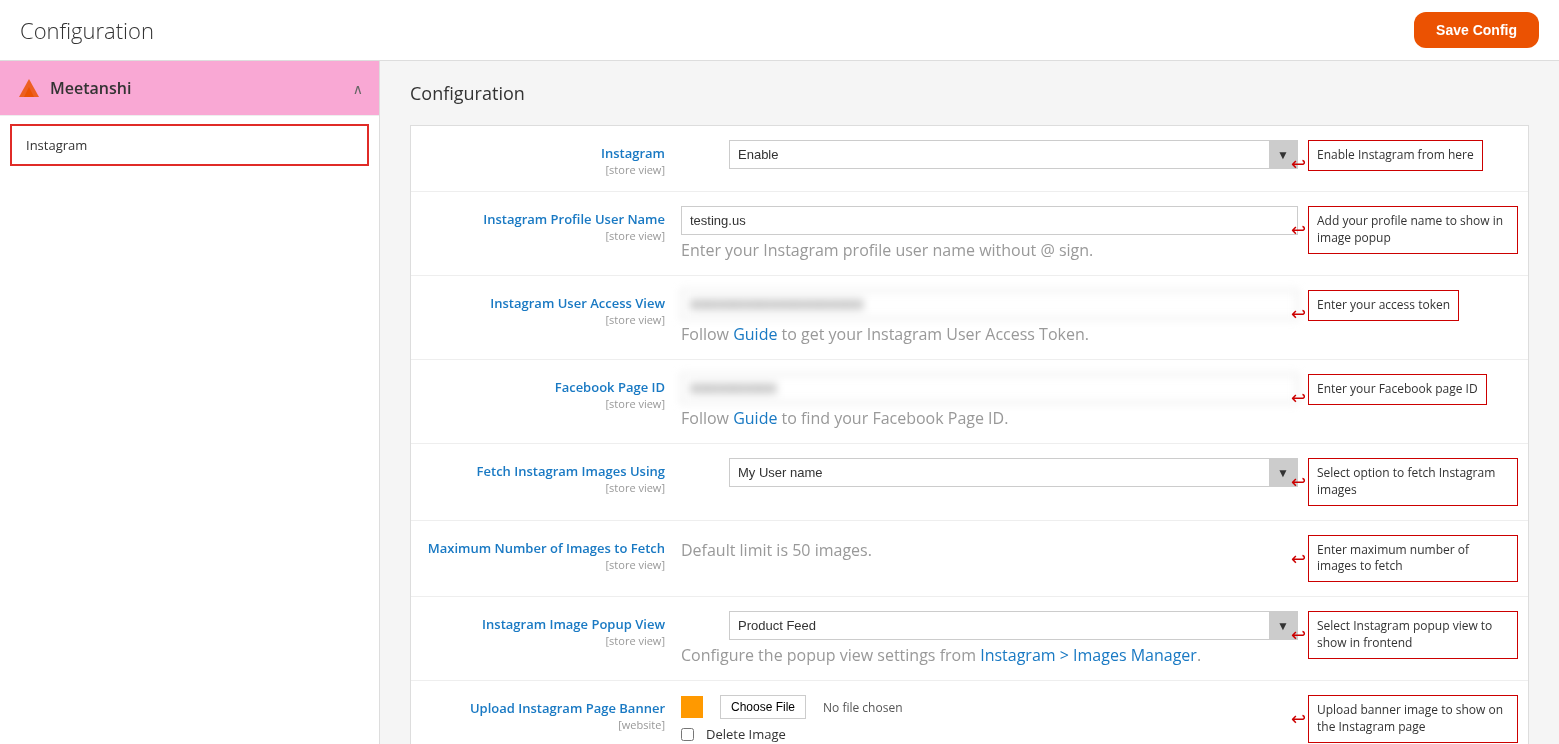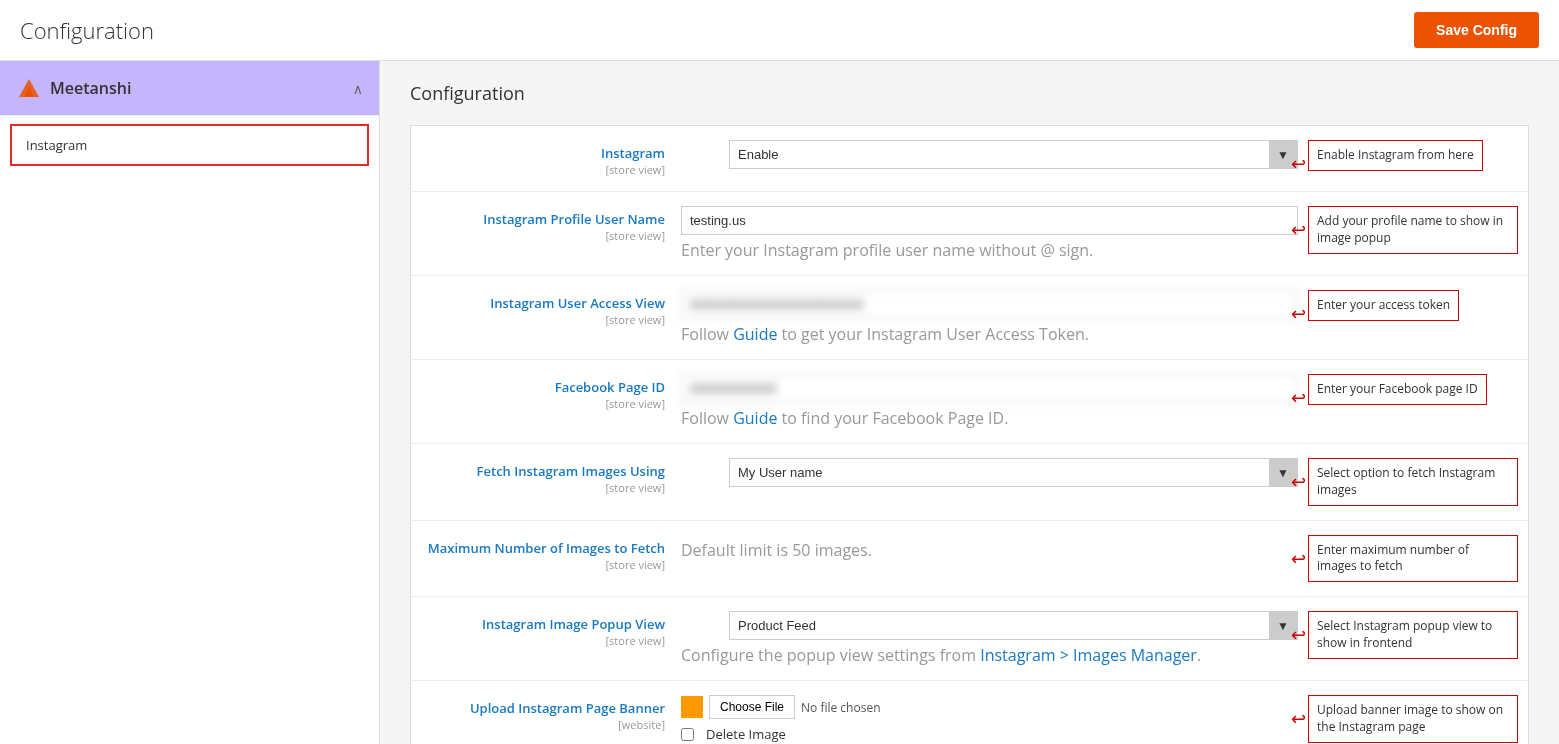--- a/index.html
+++ b/index.html
@@ -19,41 +19,41 @@
       color: #333;
     }
     .save-config-btn {
       background: #eb5202;
       color: #fff;
       border: none;
       padding: 10px 22px;
       font-size: 14px;
       font-weight: bold;
       cursor: pointer;
-      border-radius: 3px;
+      border-radius: 12px;
     }
 
     .main-layout {
       display: flex;
       min-height: calc(100vh - 58px);
     }
 
     .sidebar {
       width: 380px;
       background: #fff;
       border-right: 1px solid #ddd;
       padding: 0;
       flex-shrink: 0;
     }
     .sidebar-brand {
       display: flex;
       align-items: center;
       justify-content: space-between;
       padding: 14px 16px;
-      background: #c4b5fd;
+      background: #f9a8d4;
       border-bottom: 1px solid #eee;
       cursor: pointer;
     }
     .sidebar-brand-inner {
       display: flex;
       align-items: center;
       gap: 8px;
     }
     .brand-logo {
       width: 26px;
@@ -193,21 +193,21 @@
     }
     .blurred-input {
       filter: blur(4px);
       background: #f0f0f0;
       color: #aaa;
     }
 
     .file-upload-row {
       display: flex;
       align-items: center;
-      gap: 6px;
+      gap: 17px;
     }
     .file-icon {
       width: 22px;
       height: 22px;
       background: #f90;
       display: inline-block;
       font-size: 10px;
     }
     .choose-file-btn {
       background: #fff;

